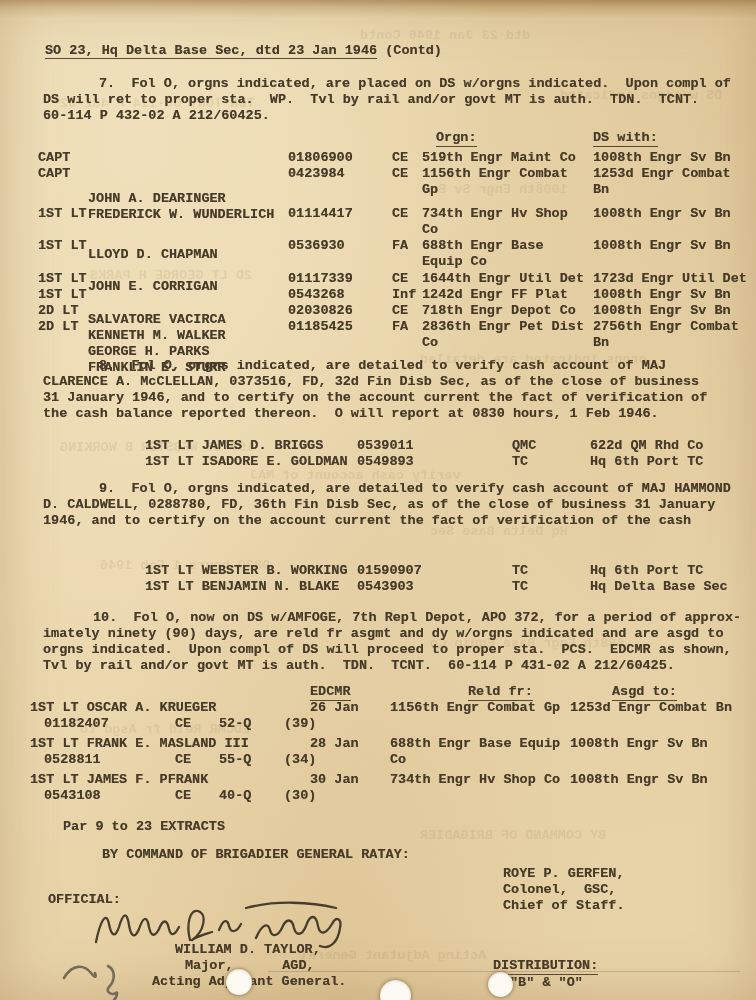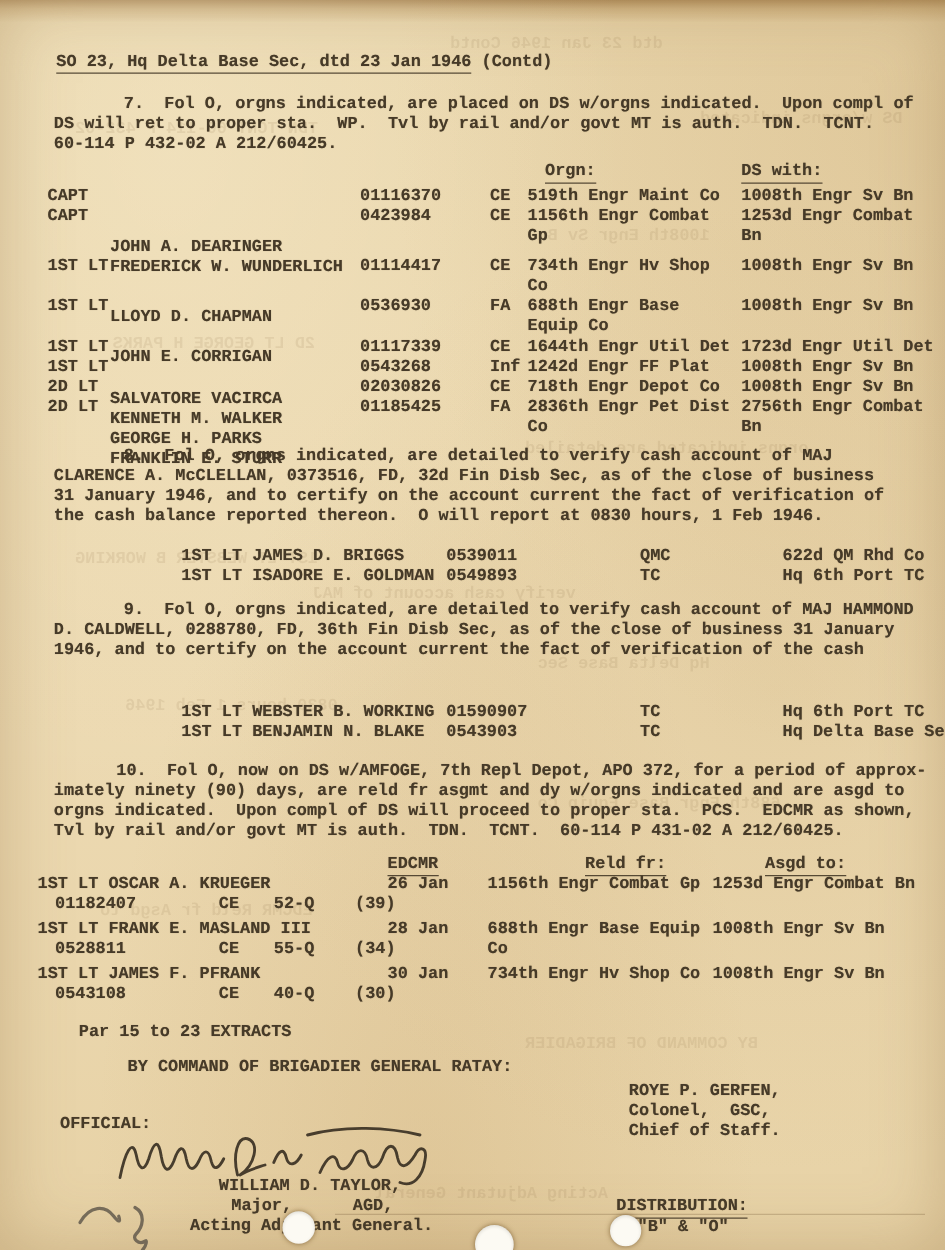--- a/index.html
+++ b/index.html
@@ -29,21 +29,21 @@
   .r1 .rank{position:absolute;left:38px;white-space:pre;}
   .r1 .name{position:absolute;left:88px;white-space:pre;margin-top:41px;}
   .r1 .ser{position:absolute;left:288px;white-space:pre;}
   .r1 .br{position:absolute;left:392px;white-space:pre;}
   .r1 .org{position:absolute;left:422px;white-space:pre;}
   .r1 .ds{position:absolute;left:593px;white-space:pre;}
   
   .r2 .name{position:absolute;left:133px;white-space:pre;margin-left:12px;}
   .r2 .ser{position:absolute;left:357px;white-space:pre;}
   .r2 .br{position:absolute;left:512px;white-space:pre;}
-  .r2 .org{position:absolute;left:590px;white-space:pre;margin-left:36px;}
+  .r2 .org{position:absolute;left:590px;white-space:pre;}
   .r2{position:absolute;left:0;width:756px;height:16px;}
   
   .r3{position:absolute;left:0;width:756px;}
   .r3 .name{position:absolute;left:30px;white-space:pre;}
   .r3 .edcmr{position:absolute;left:310px;white-space:pre;}
   .r3 .reld{position:absolute;left:390px;white-space:pre;}
   .r3 .asgd{position:absolute;left:570px;white-space:pre;}
   .r3 .ser{position:absolute;left:44px;top:16px;white-space:pre;}
   .r3 .br{position:absolute;left:175px;top:16px;white-space:pre;}
   .r3 .qual{position:absolute;left:219px;top:16px;white-space:pre;}
@@ -84,21 +84,21 @@
       <div class="line">DS will ret to proper sta.  WP.  Tvl by rail and/or govt MT is auth.  TDN.  TCNT.</div>
       <div class="line">60-114 P 432-02 A 212/60425.</div>
     </div>
 
   <div class="t ink u" style="left:436px;top:130px">Orgn:</div>
   <div class="t ink u" style="left:593px;top:130px">DS with:</div>
 
   <div class="r1 ink" style="top:150px">
     <span class="rank">CAPT</span>
       <span class="name">JOHN A. DEARINGER</span>
-      <span class="ser">01116370</span>
+      <span class="ser">01806900</span>
       <span class="br">CE</span>
       <span class="org">519th Engr Maint Co</span>
       <span class="ds">1008th Engr Sv Bn</span>
   </div>
   <div class="r1 ink" style="top:166px">
     <span class="rank">CAPT</span>
       <span class="name">FREDERICK W. WUNDERLICH</span>
       <span class="ser">0423984</span>
       <span class="br">CE</span>
       <span class="org">1156th Engr Combat
@@ -232,21 +232,21 @@
     <span class="name">1ST LT JAMES F. PFRANK</span>
       <span class="edcmr">30 Jan</span>
       <span class="reld">734th Engr Hv Shop Co</span>
       <span class="asgd">1008th Engr Sv Bn</span>
       <span class="ser">0543108</span>
       <span class="br">CE</span>
       <span class="qual">40-Q</span>
       <span class="pts">(30)</span>
   </div>
 
-  <div class="t ink" style="left:63px;top:819px">Par 15 to 23 EXTRACTS</div>
+  <div class="t ink" style="left:63px;top:819px">Par 9 to 23 EXTRACTS</div>
   <div class="t ink" style="left:102px;top:847px">BY COMMAND OF BRIGADIER GENERAL RATAY:</div>
   <div class="t ink" style="left:503px;top:866px">ROYE P. GERFEN,</div>
   <div class="t ink" style="left:503px;top:882px">Colonel,  GSC,</div>
   <div class="t ink" style="left:503px;top:898px">Chief of Staff.</div>
   <div class="t ink" style="left:48px;top:892px">OFFICIAL:</div>
 
   <svg width="300" height="56" viewBox="0 0 300 56" style="left:86px;top:900px" aria-label="signature">
     <g fill="none" stroke="#332a1e" stroke-width="2.3" stroke-linecap="round" stroke-linejoin="round" opacity="0.88">
       <path d="M10 42 C14 22 20 10 23 24 C25 35 29 39 33 27 C37 13 41 11 43 25 C45 37 49 39 53 29 C57 17 61 15 63 27 C65 37 69 37 73 29 C77 19 81 19 83 29 C85 37 89 35 93 27"></path>
       <path d="M104 40 C100 24 104 9 112 11 C122 14 118 32 106 40 C112 36 120 34 126 32"></path>

